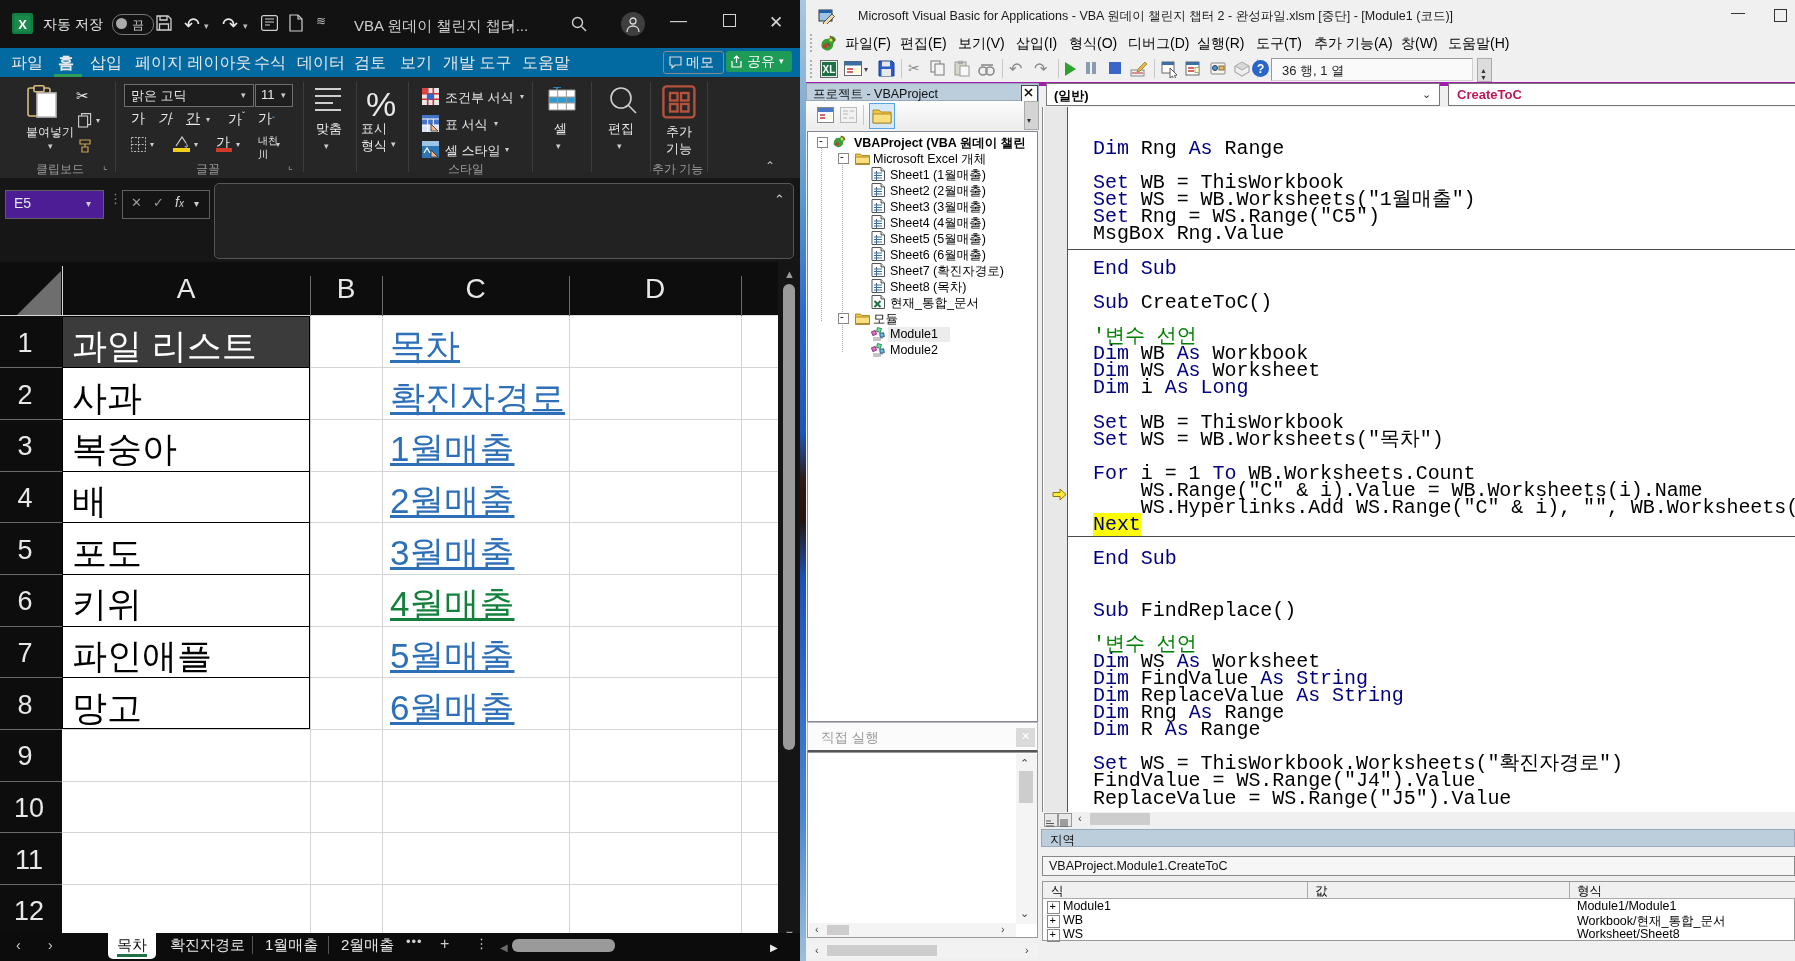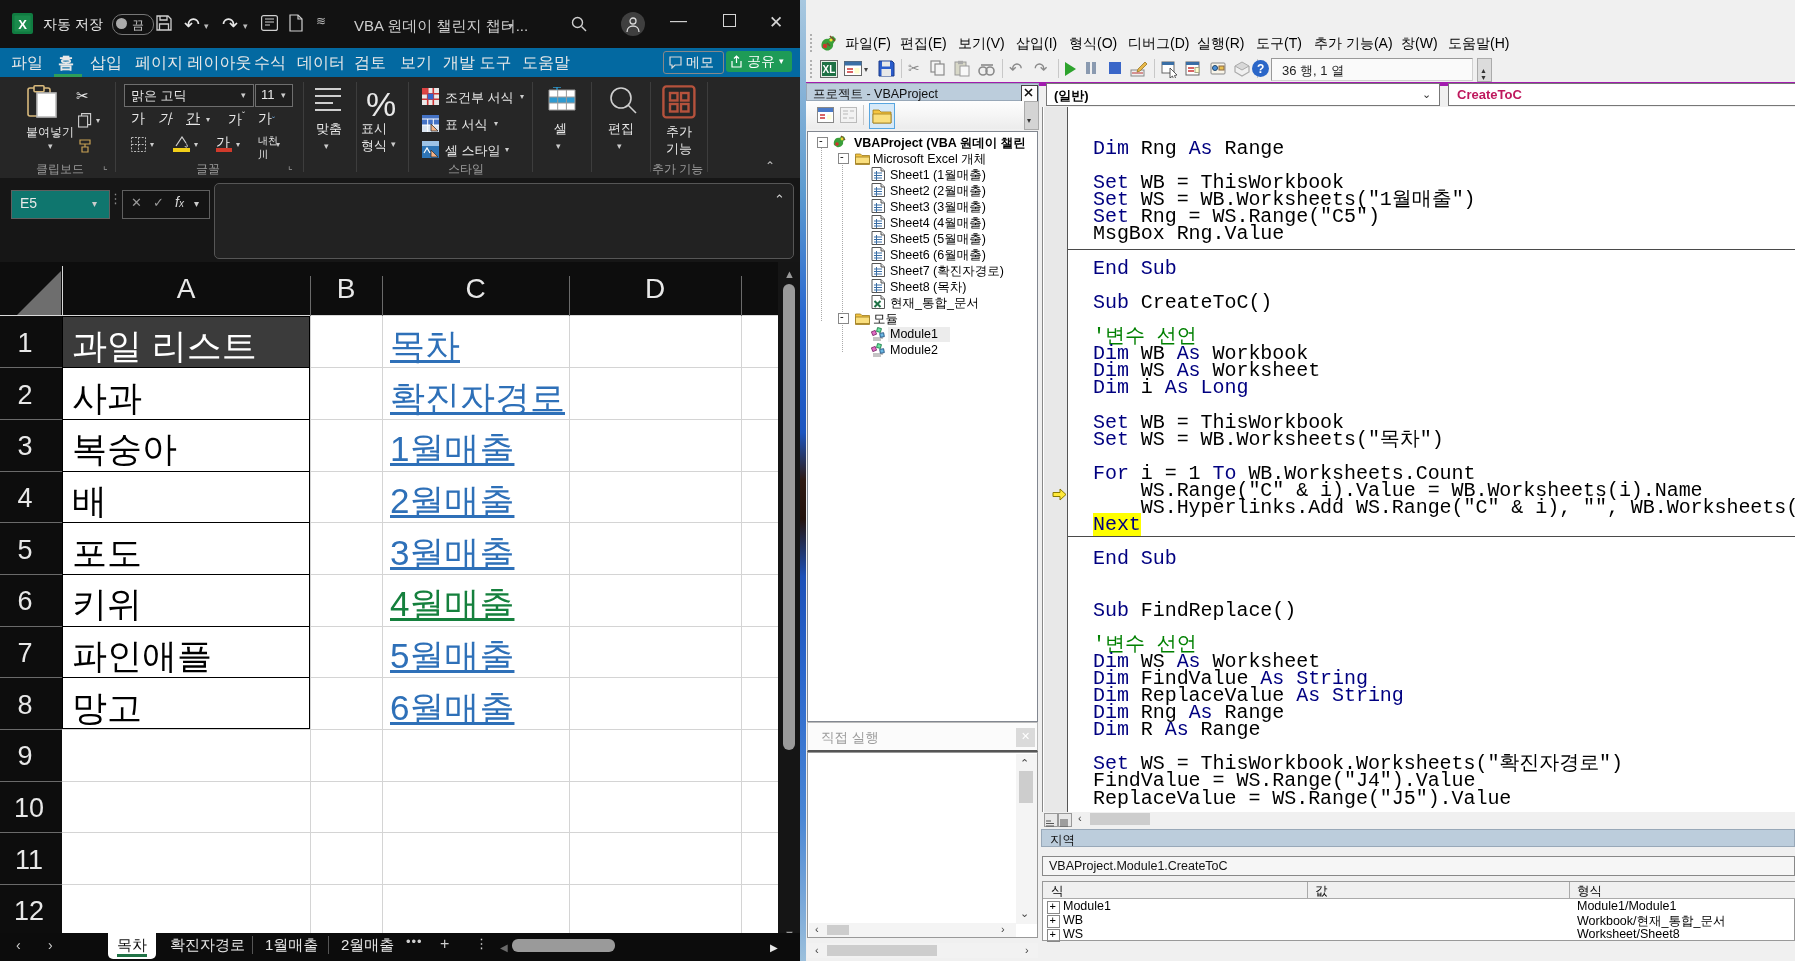--- a/index.html
+++ b/index.html
@@ -215,21 +215,21 @@
           <rect x="8" y="19" width="7.5" height="7.5"></rect>
           <rect x="19" y="19" width="7.5" height="7.5"></rect>
         </svg>
       <div class="abs wt" style="left:666px;top:46px;font-size:13px">추가</div>
       <div class="abs wt" style="left:666px;top:63px;font-size:13px">기능</div>
       <div class="abs" style="left:652px;top:84px;font-size:12px;color:#9d9d9d">추가 기능</div>
       <div class="abs" style="left:765px;top:82px;font-size:12px;color:#bbb">⌃</div>
     </div>
 
     <div class="abs" style="left:0;top:178px;width:800px;height:84px;background:#161616">
-      <div class="abs" style="left:11px;top:12px;width:97px;height:27px;background:#0f766e;border:1px solid #5f5f5f">
+      <div class="abs" style="left:5px;top:12px;width:97px;height:27px;background:#4c1d95;border:1px solid #5f5f5f">
         <div class="abs wt" style="left:8px;top:4px;font-size:14px">E5</div>
         <div class="abs" style="left:80px;top:7px;font-size:10px;color:#ccc">▾</div>
       </div>
       <div class="abs" style="left:109px;top:13px;font-size:13px;color:#888">⋮</div>
       <div class="abs" style="left:122px;top:12px;width:86px;height:27px;background:#141414;border:1px solid #5f5f5f">
         <div class="abs" style="left:8px;top:4px;font-size:13px;color:#9a9a9a">✕</div>
         <div class="abs" style="left:30px;top:4px;font-size:13px;color:#9a9a9a">✓</div>
         <div class="abs" style="left:52px;top:3px;font-size:14px;color:#d8d8d8;font-style:italic">f<span style="font-size:10px">x</span></div>
         <div class="abs" style="left:71px;top:7px;font-size:10px;color:#ccc">▾</div>
       </div>
@@ -371,20 +371,30 @@
           </g>
         <g id="mdicon">
             <path d="M2 11 h10 M2 13 h8" stroke="#888" stroke-width="1"></path>
             <rect x="1" y="4" width="4" height="4" fill="#e46cc8" stroke="#7a2a68" stroke-width="0.8" transform="rotate(-20 3 6)"></rect>
             <rect x="6" y="1" width="4" height="4" fill="#6ce4a0" stroke="#1a7a48" stroke-width="0.8" transform="rotate(15 8 3)"></rect>
             <rect x="9" y="6" width="4" height="4" fill="#6cb8e4" stroke="#1a4a7a" stroke-width="0.8" transform="rotate(-10 11 8)"></rect>
           </g>
       </defs>
     </svg>
 
+    <div class="abs" style="left:0;top:0;width:989px;height:30px;background:#f0f0f0">
+      <svg class="abs" style="left:12px;top:7px" width="17" height="17" viewBox="0 0 17 17">
+          <rect x="1" y="3" width="13" height="11" fill="#9cc2e8" stroke="#333" stroke-width="1"></rect>
+          <rect x="1" y="3" width="13" height="3" fill="#2460a8"></rect>
+          <path d="M5 16 l9-9 2.5 2.5 -9 9z" fill="#f0d8a8" stroke="#333" stroke-width="0.8"></path>
+        </svg>
+      <div class="abs" style="left:52px;top:8px;font-size:12.5px;color:#1a1a1a">Microsoft Visual Basic for Applications - VBA 원데이 챌린지 챕터 2 - 완성파일.xlsm [중단] - [Module1 (코드)]</div>
+      <div class="abs" style="left:925px;top:4px;font-size:14px;color:#333">—</div>
+      <div class="abs" style="left:968px;top:9px;width:11px;height:11px;border:1.2px solid #333"></div>
+    </div>
 
     <div class="abs" style="left:0;top:30px;width:989px;height:26px;background:#f0f0f0;border-bottom:1px solid #d8d8d8">
       <div class="abs" style="left:4px;top:4px;width:4px;height:18px;border-left:2px dotted #b0b0b0"></div>
       <svg class="abs" style="left:14px;top:5px" width="17" height="17" viewBox="0 0 17 17">
           <path d="M2 13 C0 8 4 3 8 4 l5-3 3 3 -3 5 c1 4-4 8-8 6 z" fill="#3a9e3a"></path>
           <path d="M10 1 l5 5 M7 8 l3 3" stroke="#7a4a2a" stroke-width="1.6"></path>
           <circle cx="5" cy="11" r="2.2" fill="#d0342c"></circle>
           <circle cx="11" cy="5" r="1.6" fill="#f0e030"></circle>
         </svg>
       <div class="abs" style="left:39px;top:5px;font-size:14px">파일(F)</div>

